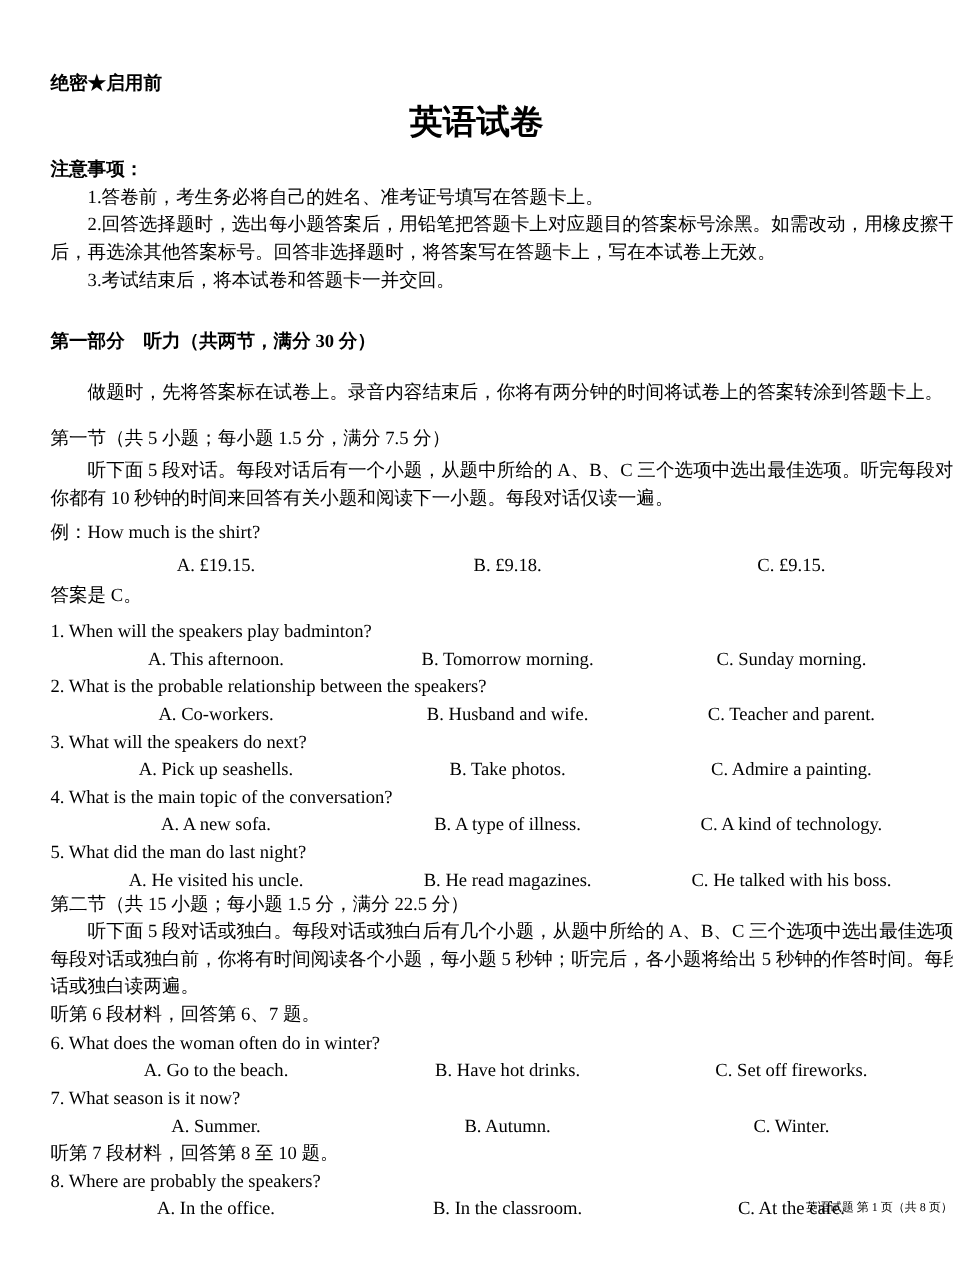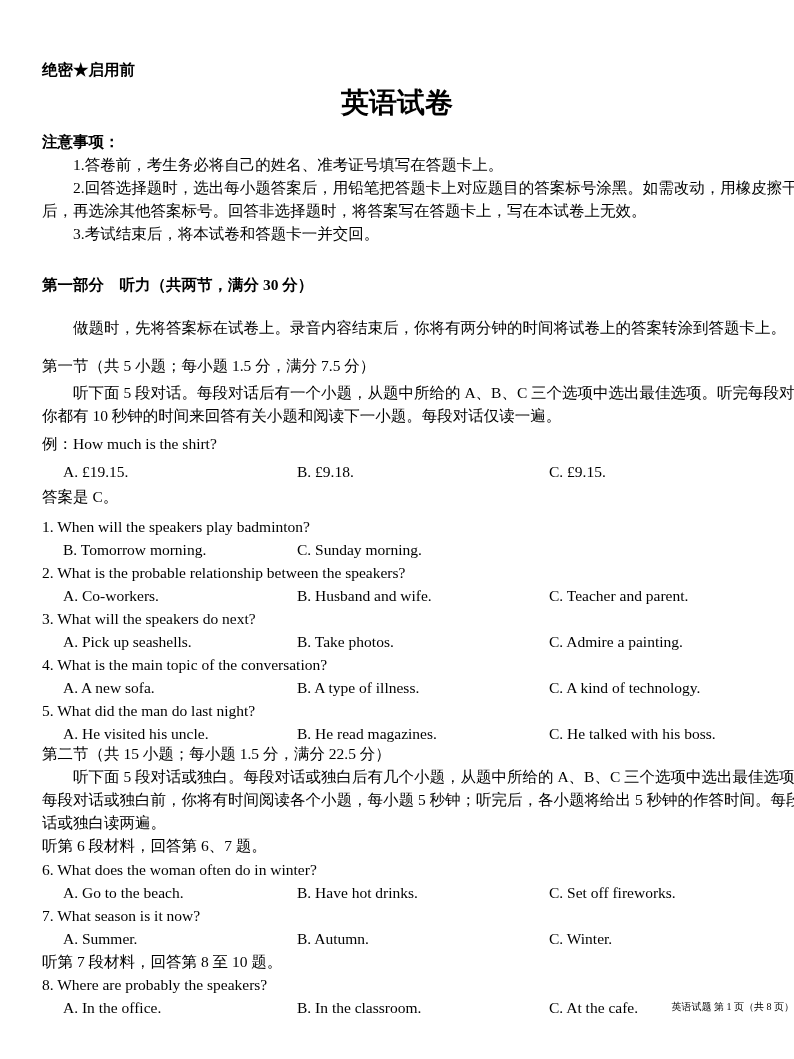--- a/index.html
+++ b/index.html
@@ -25,20 +25,21 @@
     text-align:center;
     margin:4px -24px 0 -42px;              
     white-space:nowrap;
   }
   .opts {
     display:grid;
     grid-template-columns:234px 252px auto;
     padding-left:21px;
     height:23px; line-height:23px;
     white-space:nowrap;
+    text-align:center;
   }
   .mt-notice   { margin-top:9px; }
   .mt-part     { margin-top:28px; }
   .mt-intro    { margin-top:20px; }
   .mt-sec1     { margin-top:15px; }
   .mt-instr    { margin-top:4px; }
   .mt-example  { margin-top:5px; }
   .mt-exopts   { margin-top:5px; }
   .mt-answer   { margin-top:2px; }
   .mt-q1       { margin-top:7px; }
@@ -75,20 +76,21 @@
   <div class="line mt-example">例：How much is the shirt?</div>
   <div class="opts mt-exopts">
     <span>A. £19.15.</span>
     <span>B. £9.18.</span>
     <span>C. £9.15.</span>
   </div>
   <div class="line mt-answer">答案是 C。</div>
 
   <div class="line mt-q1">1. When will the speakers play badminton?</div>
   <div class="opts">
+    <span>A. This afternoon.</span>
     <span>B. Tomorrow morning.</span>
     <span>C. Sunday morning.</span>
   </div>
 
   <div class="line">2. What is the probable relationship between the speakers?</div>
   <div class="opts">
     <span>A. Co-workers.</span>
     <span>B. Husband and wife.</span>
     <span>C. Teacher and parent.</span>
   </div>

